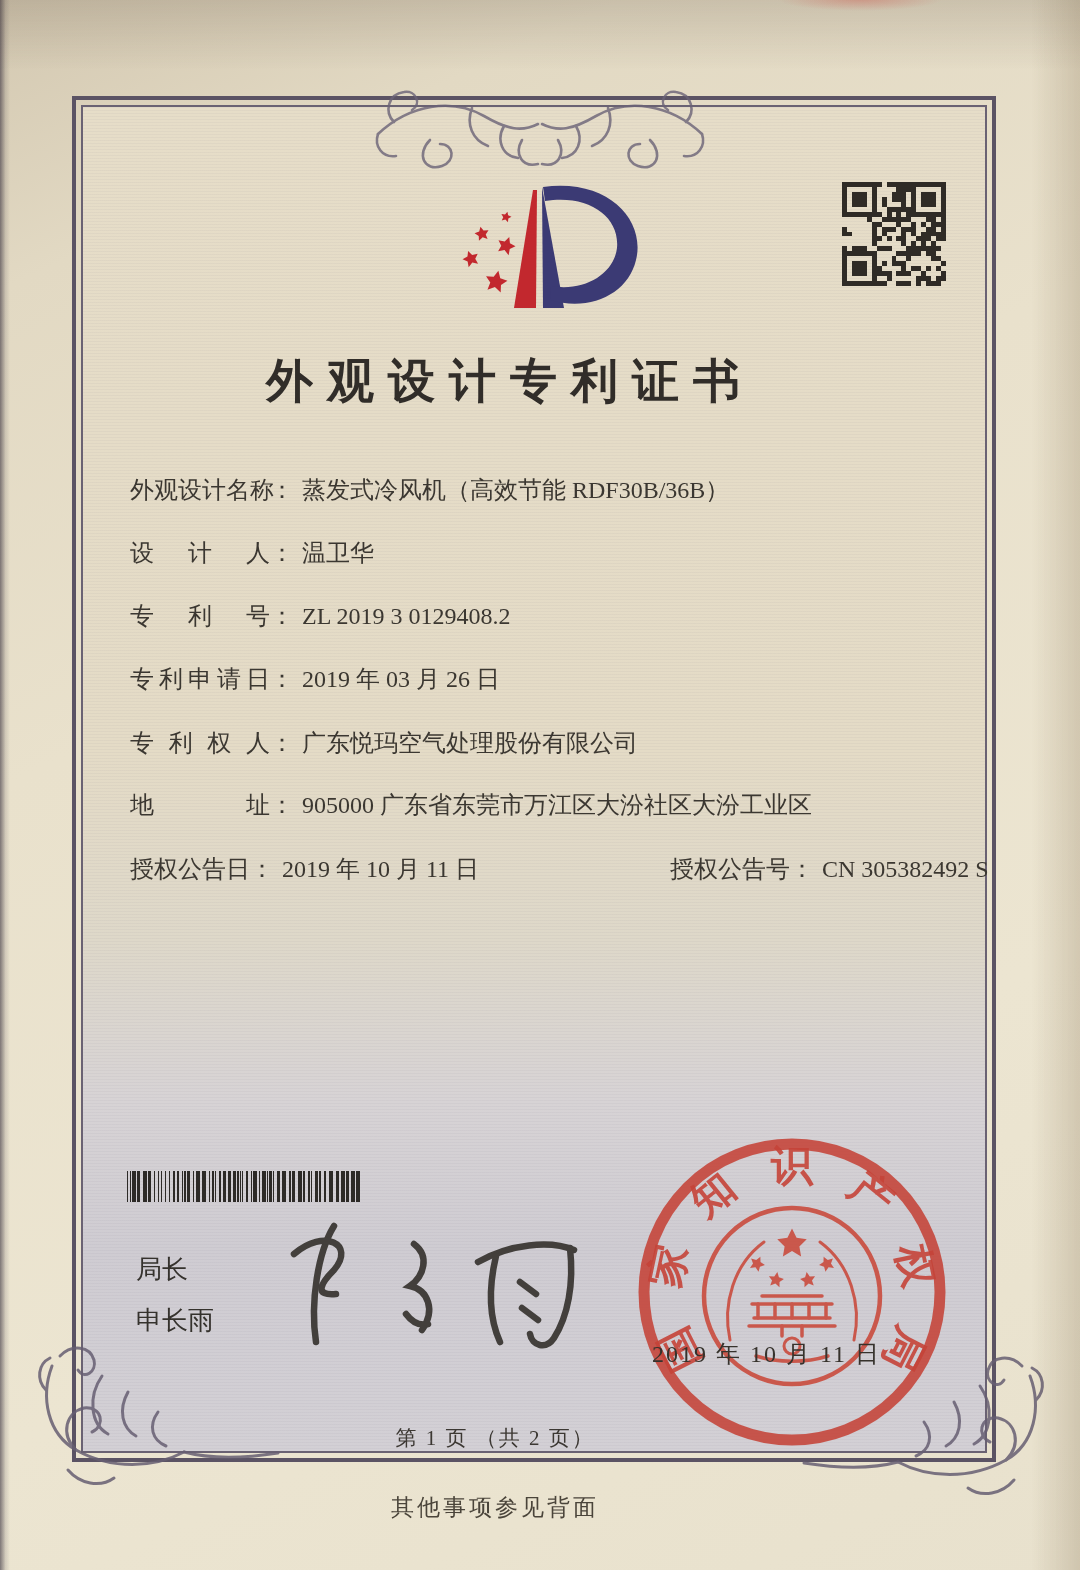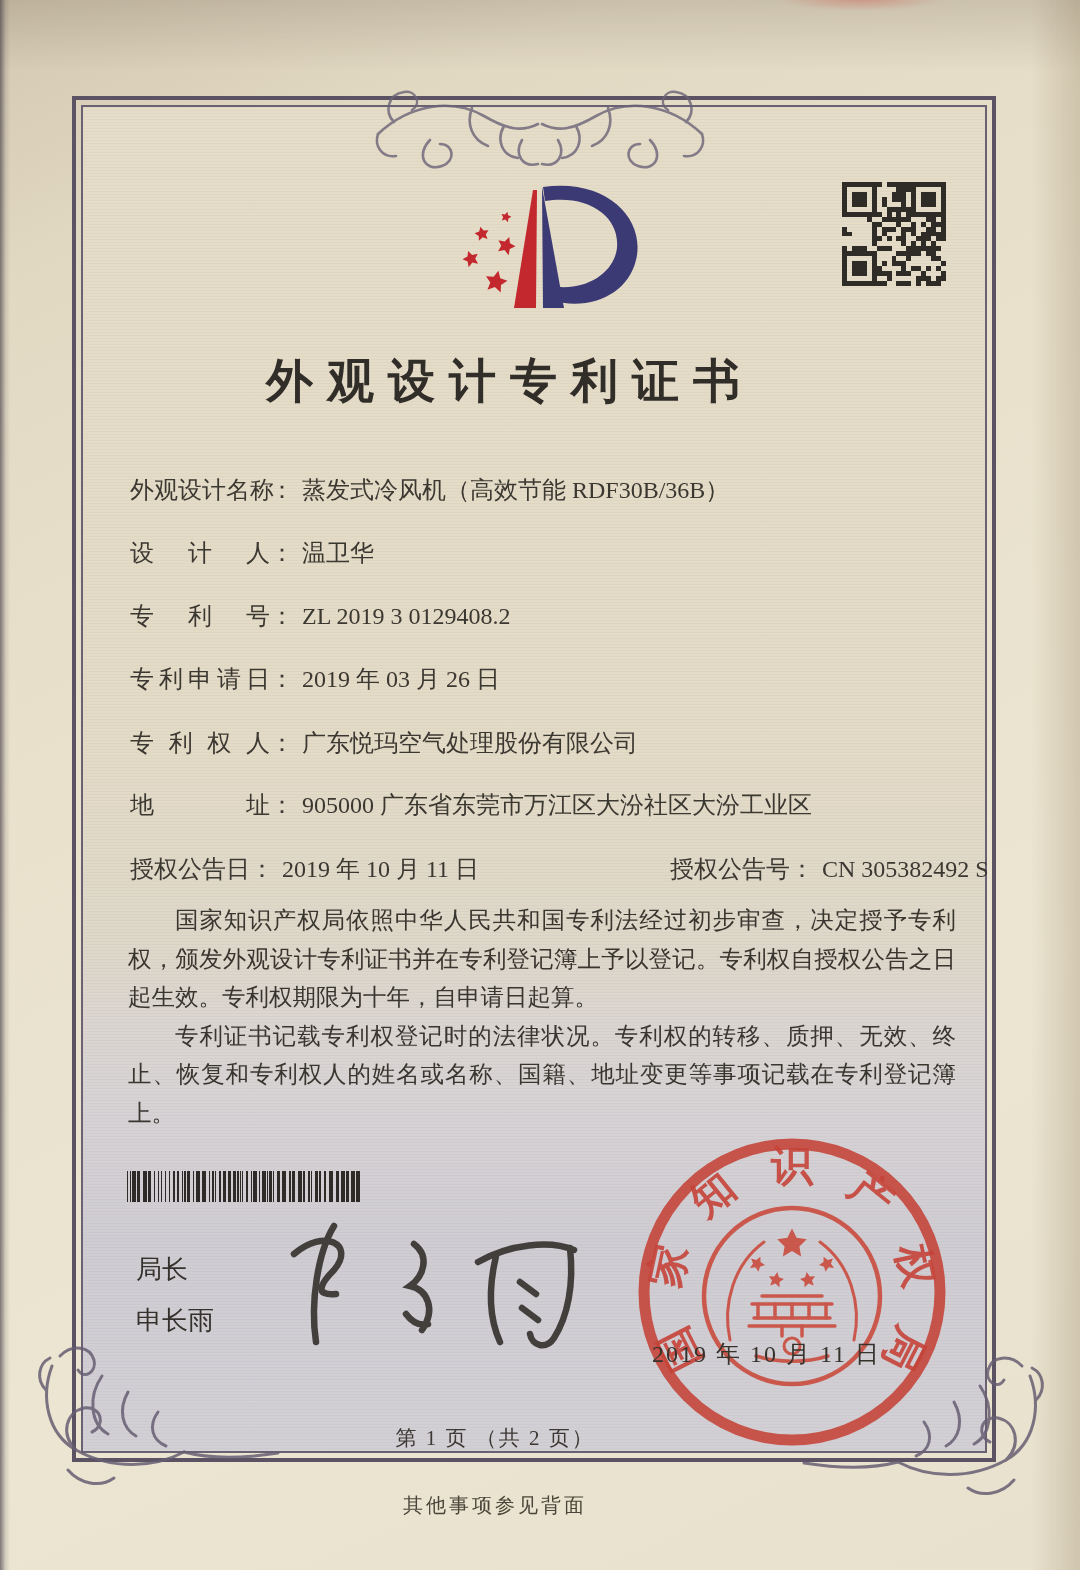--- a/index.html
+++ b/index.html
@@ -42,21 +42,21 @@
   .signer-title{position:absolute;left:136px;top:1252px;font-size:26px;color:#35322d;z-index:3;
     font-family:"Liberation Sans","DejaVu Sans",sans-serif;}
   .signer-name{position:absolute;left:136px;top:1303px;font-size:26px;color:#35322d;z-index:3;
     font-family:"Liberation Sans","DejaVu Sans",sans-serif;}
   .sig{position:absolute;left:272px;top:1210px;z-index:4;}
   
   .seal{position:absolute;left:630px;top:1130px;z-index:2;opacity:.94;}
   .seal-date{position:absolute;left:652px;top:1338px;font-size:24px;letter-spacing:2px;color:#36322c;z-index:5;}
   .pageno{position:absolute;left:0;right:90px;top:1424px;text-align:center;font-size:21px;
     letter-spacing:2px;color:#3c3833;z-index:3;}
-  .backnote{position:absolute;left:0;right:90px;top:1492px;text-align:center;font-size:20px;
+  .backnote{position:absolute;left:0;right:90px;top:1492px;text-align:center;font-size:23px;
     letter-spacing:3px;color:#4a443a;z-index:3;}
   
   .orn{position:absolute;z-index:4;pointer-events:none;}
   .orn-top{left:372px;top:78px;}
   .orn-bl{left:32px;top:1338px;}
   .orn-br{left:798px;top:1348px;transform:scaleX(-1);}
   .logo{position:absolute;left:438px;top:172px;z-index:3;}
   .redbleed{position:absolute;left:770px;top:-14px;width:180px;height:26px;z-index:9;border-radius:50%;
     background:radial-gradient(ellipse at center,rgba(205,70,60,.35),transparent 65%);}
 </style>
@@ -394,24 +394,20 @@
     <span class="flabel">专利权人</span><span class="fcolon">：</span><span class="fvalue">广东悦玛空气处理股份有限公司</span>
   </div>
   <div class="frow" style="top:789px">
     <span class="flabel">地址</span><span class="fcolon">：</span><span class="fvalue">905000 广东省东莞市万江区大汾社区大汾工业区</span>
   </div>
   <div class="frow" style="top:853px;right:90px">
     <span><span>授权公告日</span><span class="fcolon">：</span><span>2019 年 10 月 11 日</span></span>
     <span class="g2"><span>授权公告号</span><span class="fcolon">：</span><span>CN 305382492 S</span></span>
   </div>
 
-  <div class="paras">
-    <p>国家知识产权局依照中华人民共和国专利法经过初步审查，决定授予专利权，颁发外观设计专利证书并在专利登记簿上予以登记。专利权自授权公告之日起生效。专利权期限为十年，自申请日起算。</p>
-    <p>专利证书记载专利权登记时的法律状况。专利权的转移、质押、无效、终止、恢复和专利权人的姓名或名称、国籍、地址变更等事项记载在专利登记簿上。</p>
-  </div>
 
   <div id="barcode">
       <i style="width:1px;margin-right:2px"></i>
       <i style="width:1px;margin-right:1px"></i>
       <i style="width:4px;margin-right:1px"></i>
       <i style="width:3px;margin-right:3px"></i>
       <i style="width:4px;margin-right:1px"></i>
       <i style="width:3px;margin-right:3px"></i>
       <i style="width:1px;margin-right:3px"></i>
       <i style="width:1px;margin-right:2px"></i>

